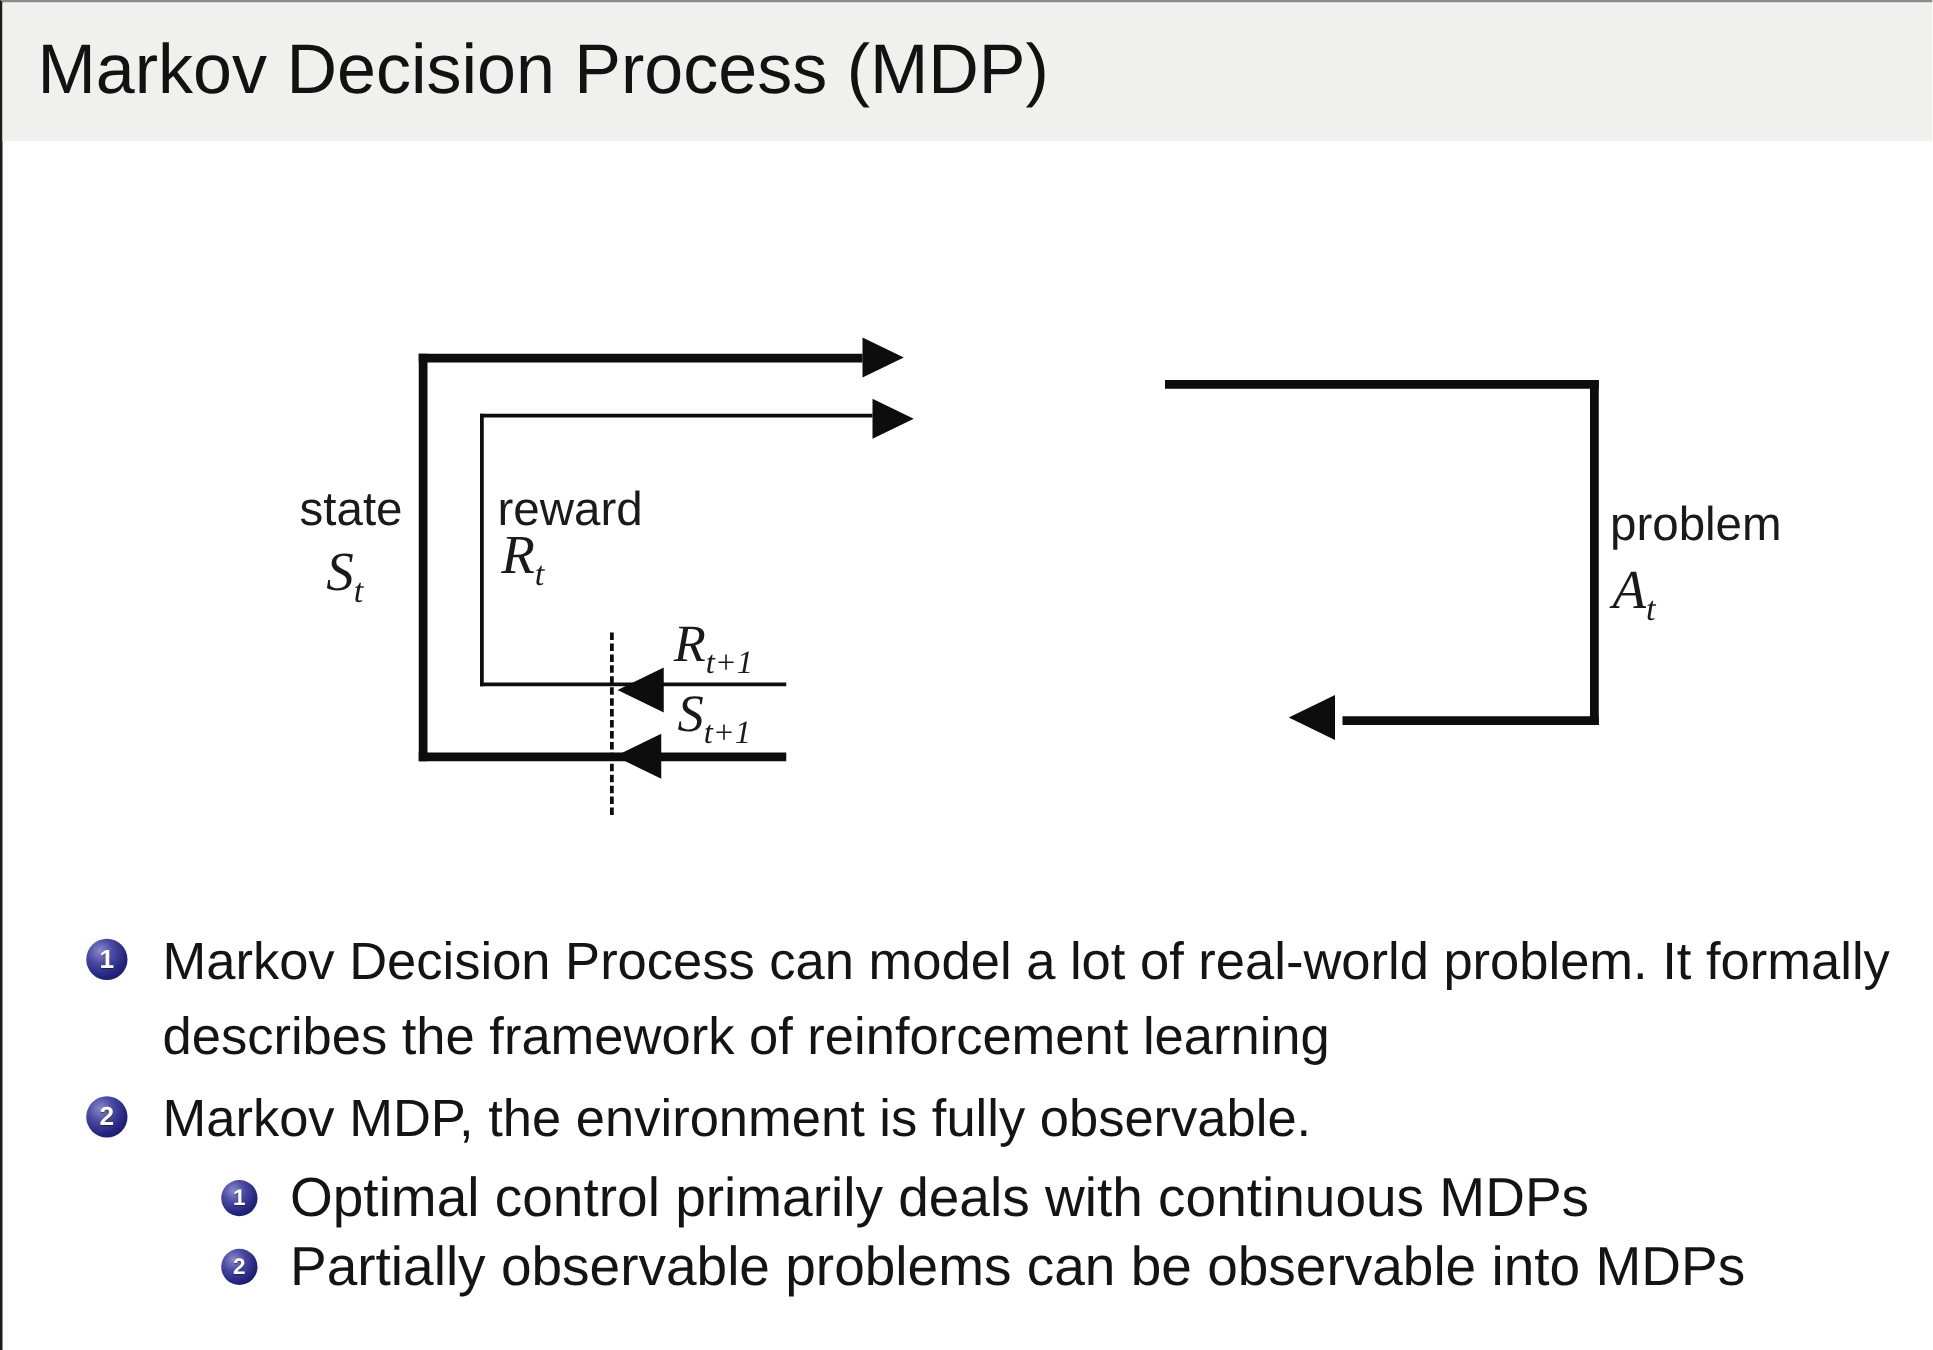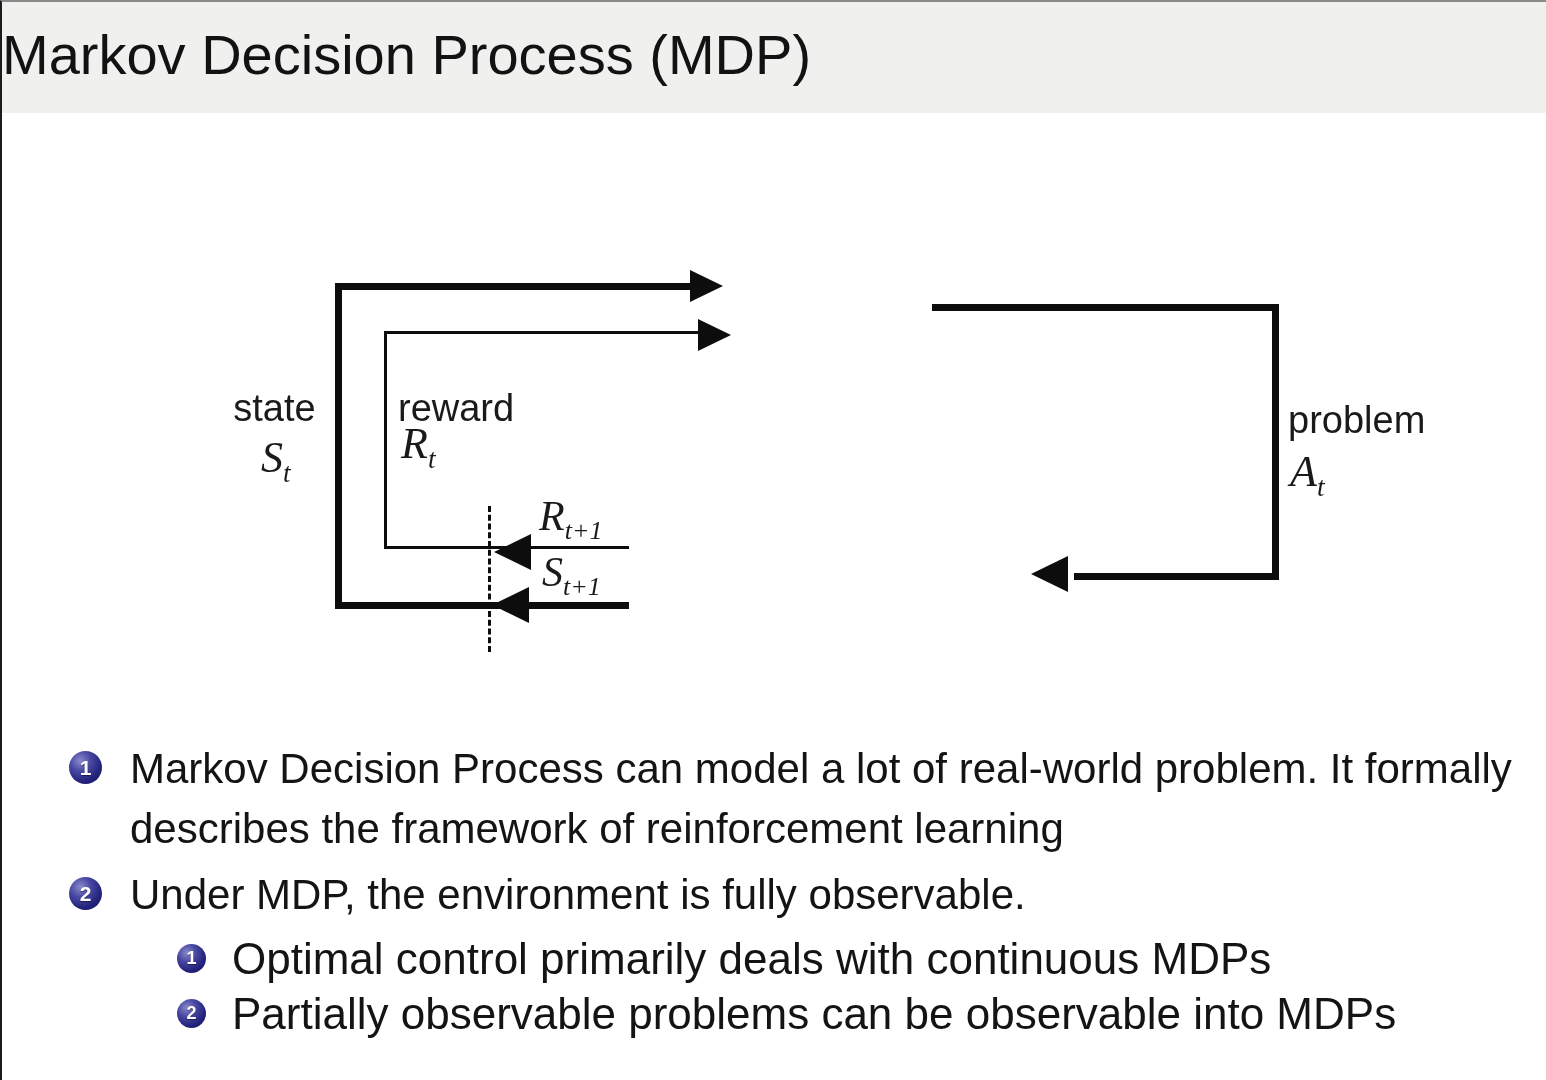--- a/index.html
+++ b/index.html
@@ -11,21 +11,21 @@
     border-left: 2px solid #1c1c1c; border-top: 2px solid #8a8a8a;
   }
 
   
   .title-band {
     position: absolute; left: 0; top: 0; width: 100%; height: 111px;
     background: #f0f0ef; display: flex; align-items: center;
   }
   .title-band h1 {
     font-size: 56px; font-weight: 500; letter-spacing: 0px;
-    color: #121212; padding-bottom: 6px;
+    color: #121212; padding-left: 28px; padding-bottom: 6px;
   }
 
   
   .diagram { position: absolute; left: 0; top: 111px; width: 1546px; height: 600px; }
 
   .node {
     position: absolute; background: #ffffff; border: 5px solid #0d0d0d;
     display: flex; align-items: center; justify-content: center;
     box-shadow: 5px 6px 7px rgba(0,0,0,0.5);
     font-size: 46px; color: #1a1a1a;
@@ -57,21 +57,21 @@
   .a-action-in  { left: 1029px; top: 443px; border-top-width: 21px; border-bottom-width: 21px; border-right-width: 43px; }
 
   .time-divider {
     position: absolute; left: 486px; top: 393px; height: 146px; width: 0;
     border-left: 3px dashed #0d0d0d;
   }
 
   .dlabel { position: absolute; font-size: 38px; color: #1a1a1a; line-height: 1.05; }
   .math { font-family: "Liberation Serif", serif; font-style: italic; font-size: 44px; }
   .math sub { font-size: 0.62em; line-height: 0; }
-  .lbl-state  { left: 225px; top: 276px; width: 95px; text-align: center; }
+  .lbl-state  { left: 225px; top: 276px; width: 95px; text-align: right; }
   .sym-state  { left: 259px; top: 322px; }
   .lbl-reward { left: 396px; top: 276px; }
   .sym-reward { left: 399px; top: 308px; font-style: italic; }
   .lbl-action { left: 1286px; top: 288px; }
   .sym-action { left: 1288px; top: 336px; }
   .sym-next-reward { left: 537px; top: 381px; font-size: 42px; }
   .sym-next-state  { left: 540px; top: 437px; font-size: 42px; }
 
   
   .bullets { position: absolute; left: 0; top: 711px; width: 1546px; height: 369px; }
@@ -136,21 +136,21 @@
 
   <div class="bullets">
 
     <div class="item l1 item1">
       <div class="ball">1</div>
       <div class="txt">Markov Decision Process can model a lot of real-world problem. It formally describes the framework of reinforcement learning</div>
     </div>
 
     <div class="item l1 item2">
       <div class="ball">2</div>
-      <div class="txt">Under MDP, the environment is fully observable.</div>
+      <div class="txt">Markov MDP, the environment is fully observable.</div>
     </div>
 
     <div class="item l2 item3">
       <div class="ball">1</div>
       <div class="txt">Optimal control primarily deals with continuous MDPs</div>
     </div>
 
     <div class="item l2 item4">
       <div class="ball">2</div>
       <div class="txt">Partially observable problems can be observable into MDPs</div>

